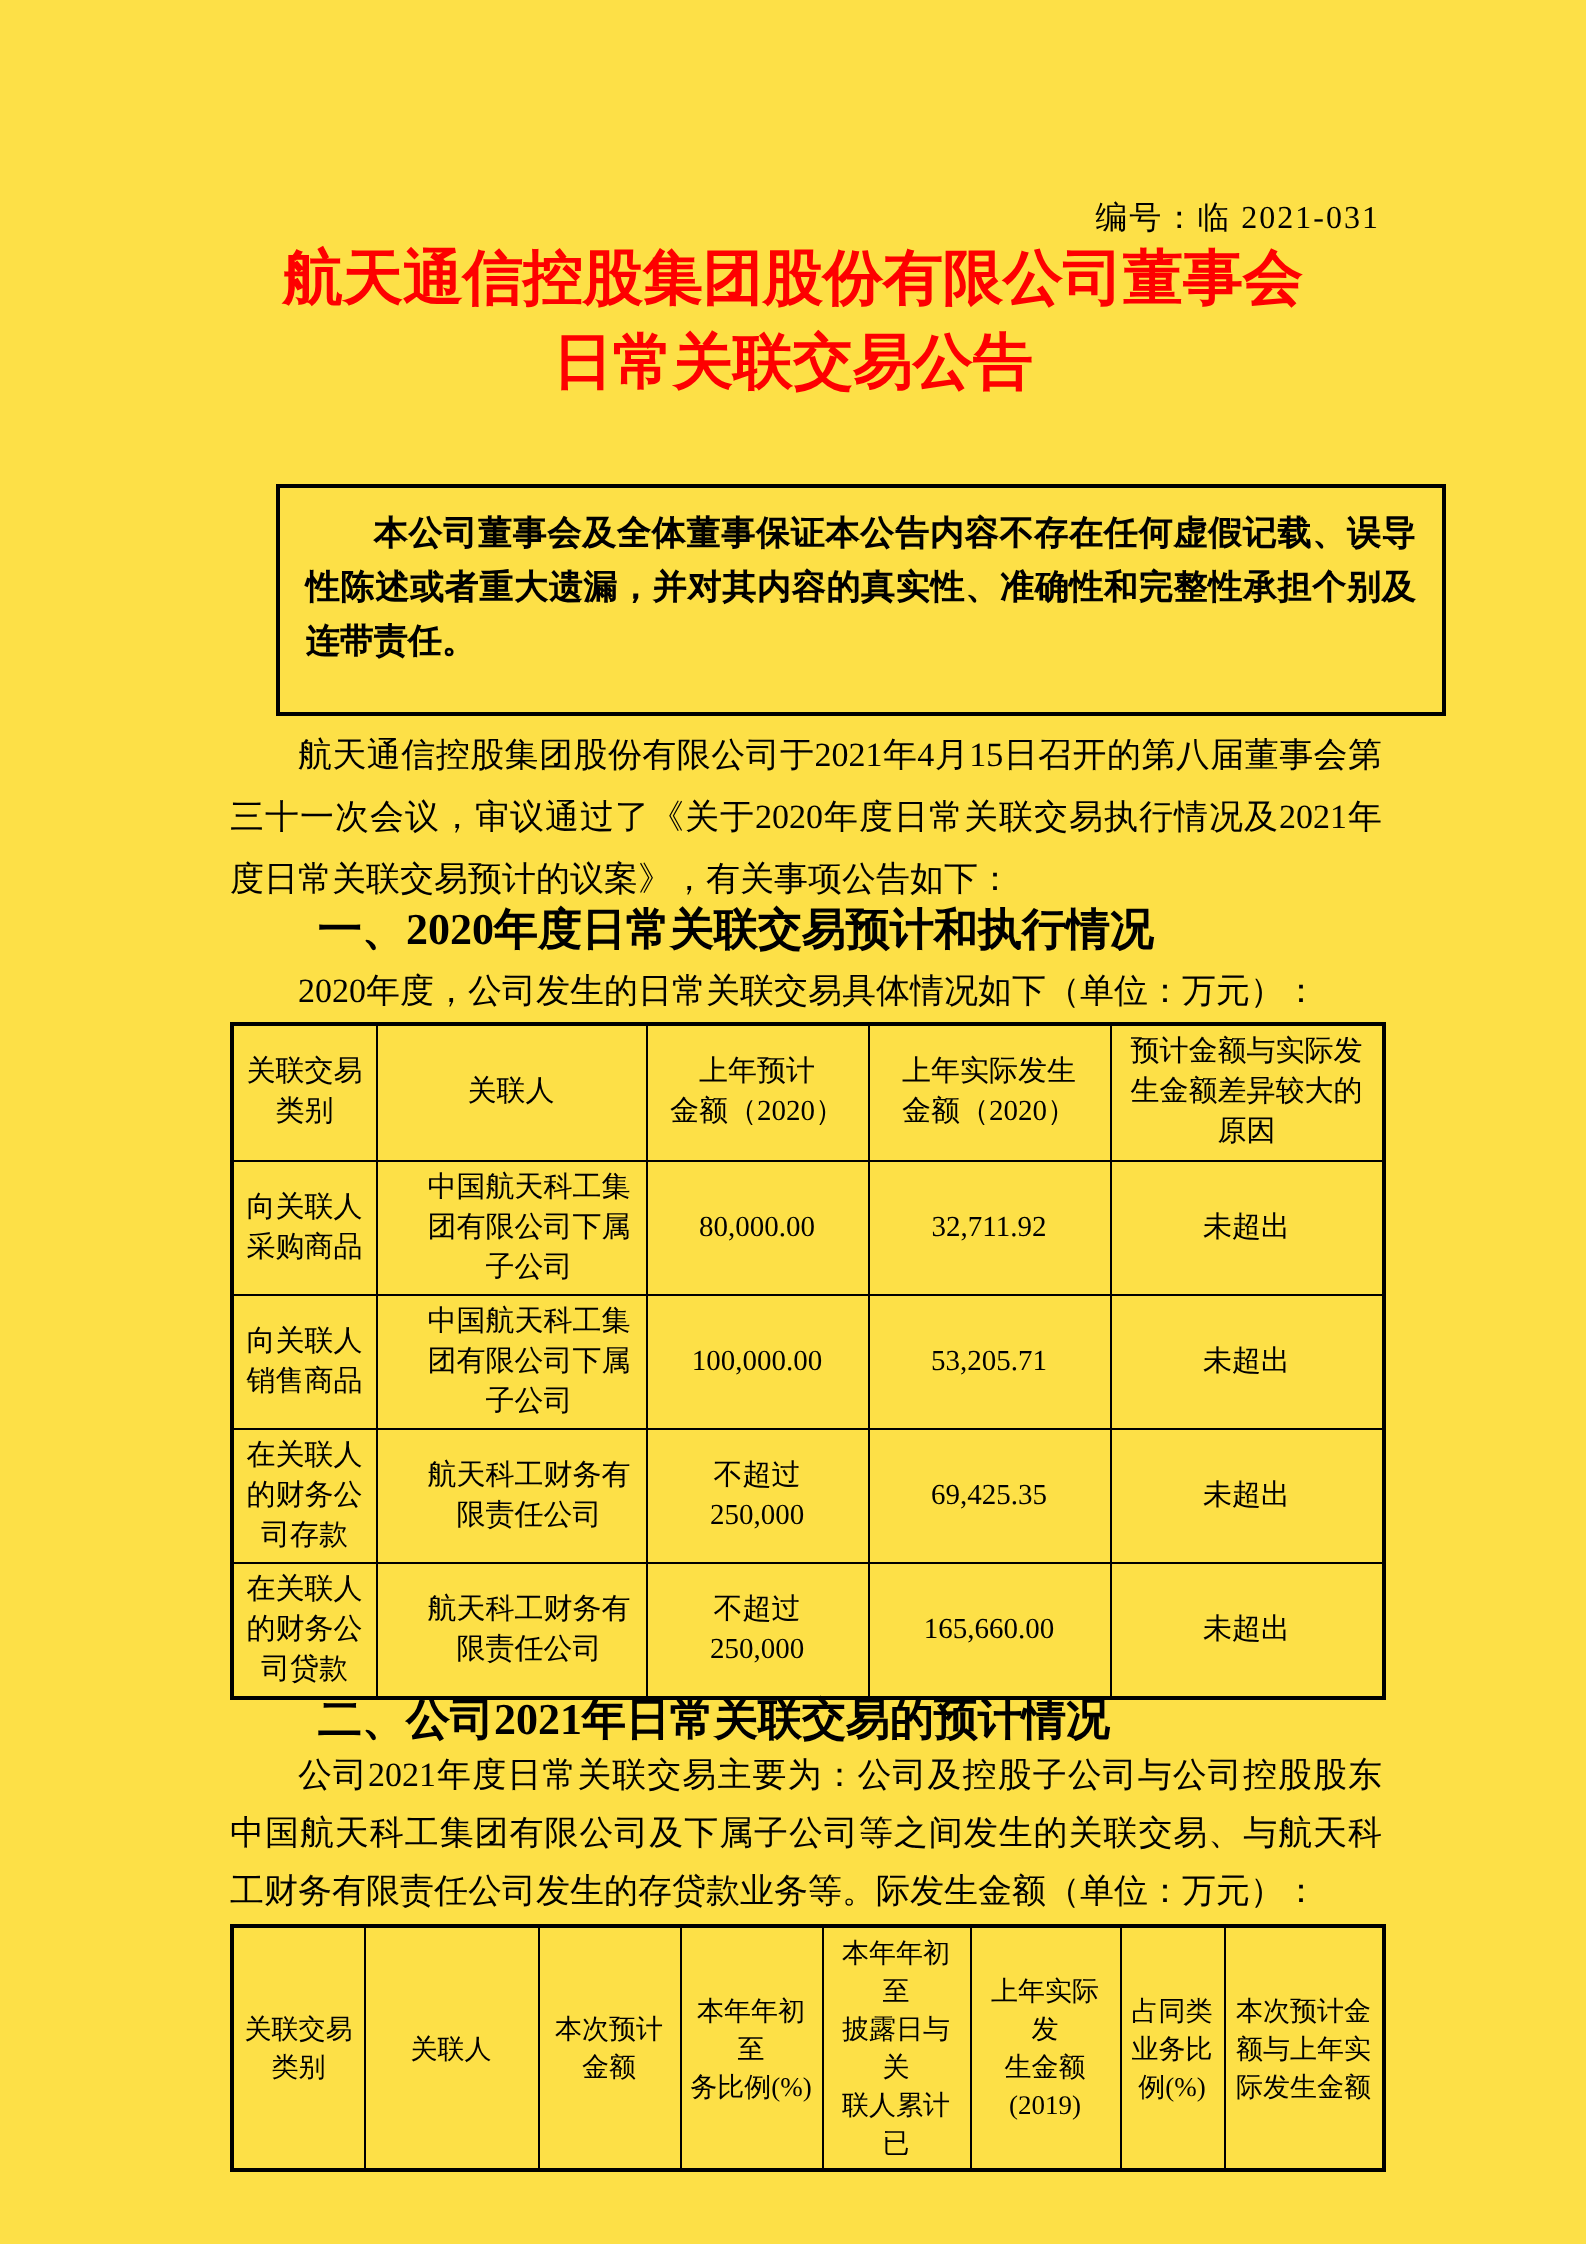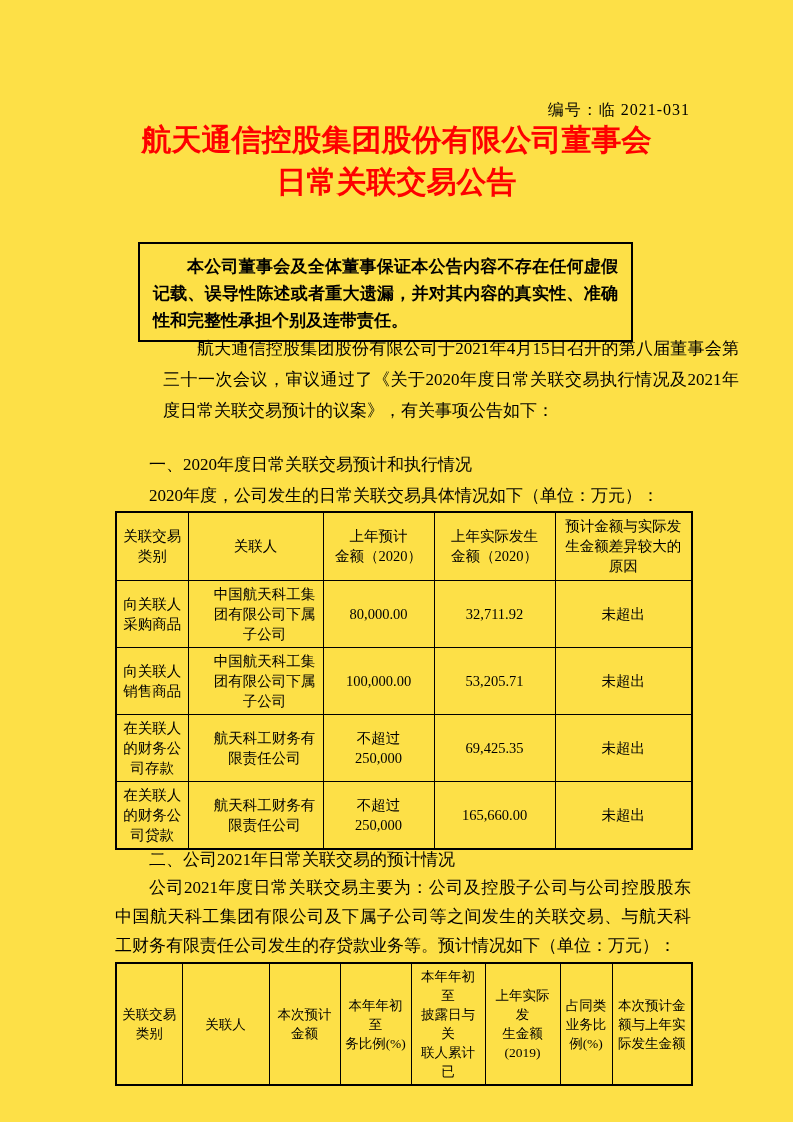--- a/index.html
+++ b/index.html
@@ -11,32 +11,32 @@
   .doc-number {
     position:absolute; top:100px; right:103px;
     font-size:16px; line-height:20px; letter-spacing:1px;
   }
   .doc-title {
     position:absolute; top:119px; left:0; width:793px; text-align:center;
     font-family:"Liberation Sans","DejaVu Sans",sans-serif;
     font-weight:bold; font-size:30px; line-height:42px; color:#fe0000;
   }
   .notice-box {
-    position:absolute; top:242px; left:138px; width:495px; box-sizing:border-box;
-    border:2px solid #000; padding:9px 13px 6px 13px;
+    position:absolute; top:242px; left:138px; width:585px; box-sizing:border-box;
+    border:2px solid #000; padding:9px 13px 22px 13px;
   }
   .notice-box p {
     margin:0; font-family:"Liberation Sans","DejaVu Sans",sans-serif;
     font-weight:bold; font-size:17px; line-height:27px;
     text-align:justify; text-indent:2em;
   }
   .blk { position:absolute; left:115px; width:576px; margin:0; }
   .para { font-size:17px; line-height:31px; text-align:justify; text-indent:2em; }
-  .heading { font-size:17px; line-height:31px; font-weight:normal; text-indent:2em; margin:0; }
-  .p1 { top:333px;margin-left:48px; }
+  .heading { font-size:22px; line-height:31px; font-weight:bold; text-indent:2em; margin:0; }
+  .p1 { top:362px; }
   .h1 { top:449px; }
   .i1 { top:480px; }
   .h2 { top:844px; }
   .p2 { top:873px; line-height:29px; }
   .tbl {
     position:absolute; left:115px; width:576px;
     border-collapse:collapse; table-layout:fixed; border:2px solid #000;
   }
   .tbl th, .tbl td {
     border:1px solid #000; font-weight:normal; text-align:center;
@@ -129,21 +129,21 @@
         <td>不超过
 250,000</td>
         <td>165,660.00</td>
         <td>未超出</td>
       </tr>
     </tbody>
   </table>
 
   <h3 class="blk heading h2">二、公司2021年日常关联交易的预计情况</h3>
 
-  <p class="blk para p2">公司2021年度日常关联交易主要为：公司及控股子公司与公司控股股东中国航天科工集团有限公司及下属子公司等之间发生的关联交易、与航天科工财务有限责任公司发生的存贷款业务等。预计情况如下（单位：万元）：</p>
+  <p class="blk para p2">公司2021年度日常关联交易主要为：公司及控股子公司与公司控股股东中国航天科工集团有限公司及下属子公司等之间发生的关联交易、与航天科工财务有限责任公司发生的存贷款业务等。际发生金额（单位：万元）：</p>
 
   <table class="tbl t2">
     <colgroup>
       <col style="width:66px">
         <col style="width:87px">
         <col style="width:71px">
         <col style="width:71px">
         <col style="width:74px">
         <col style="width:75px">
         <col style="width:52px">

